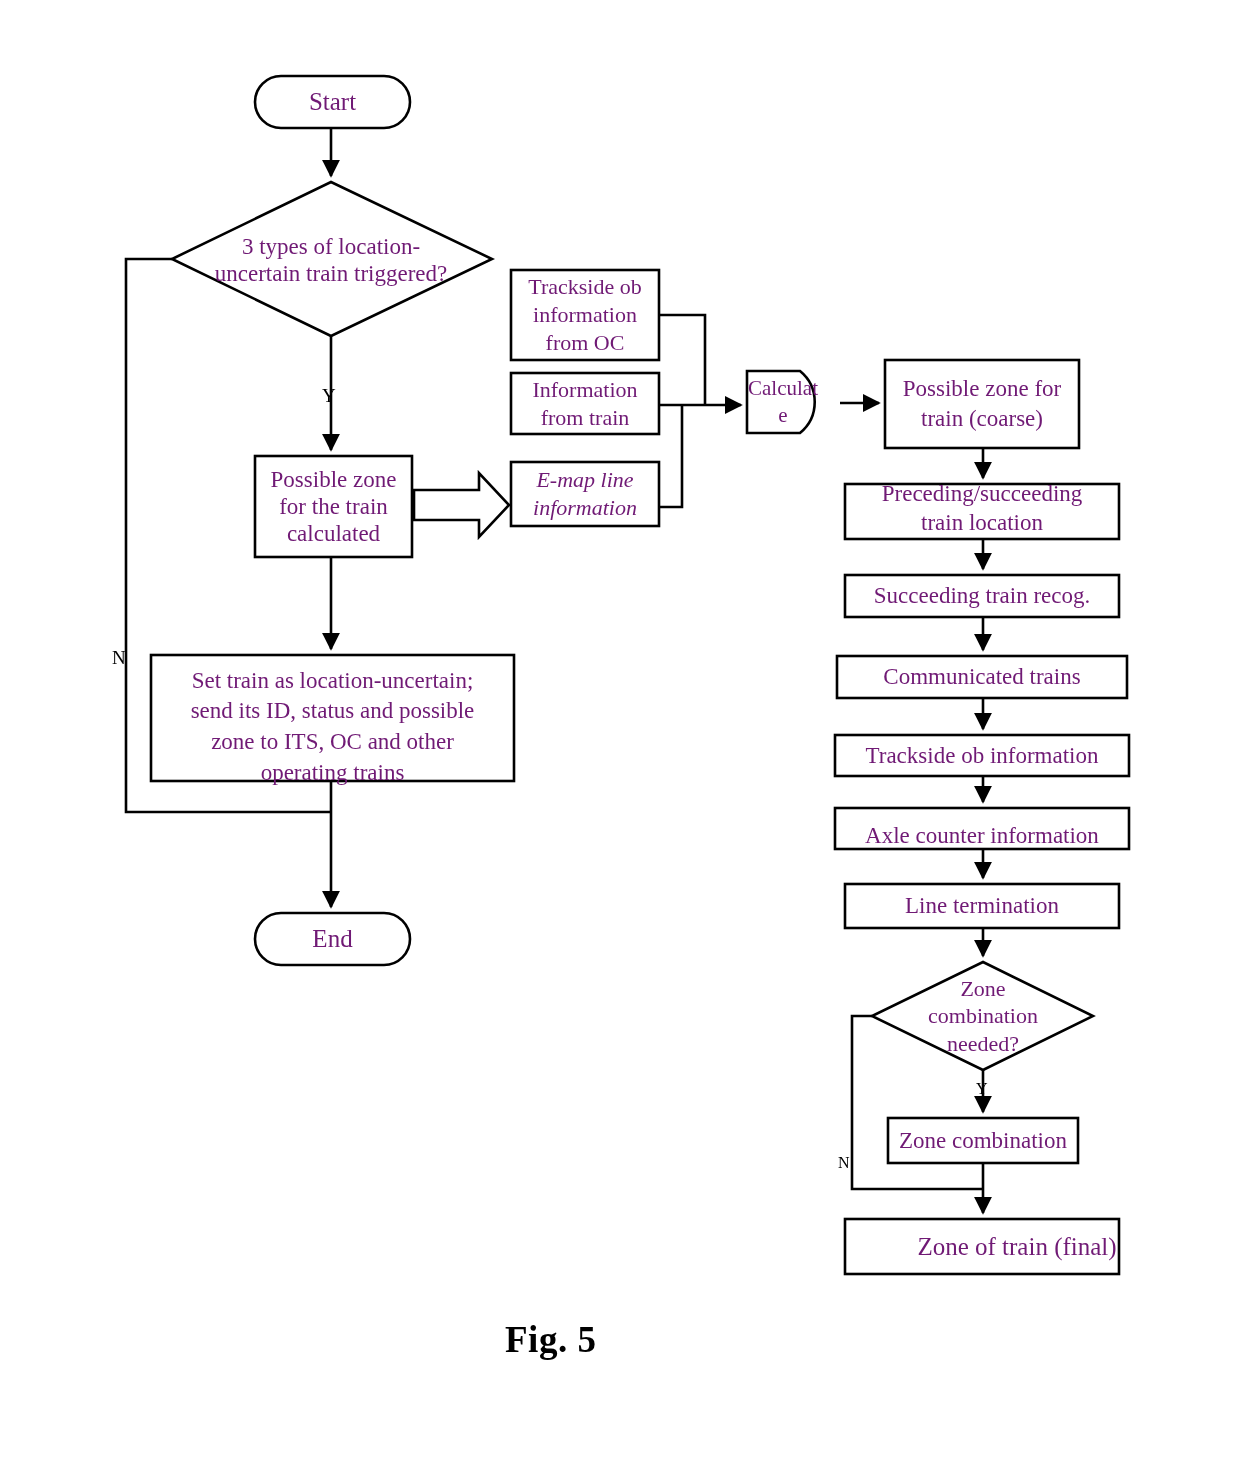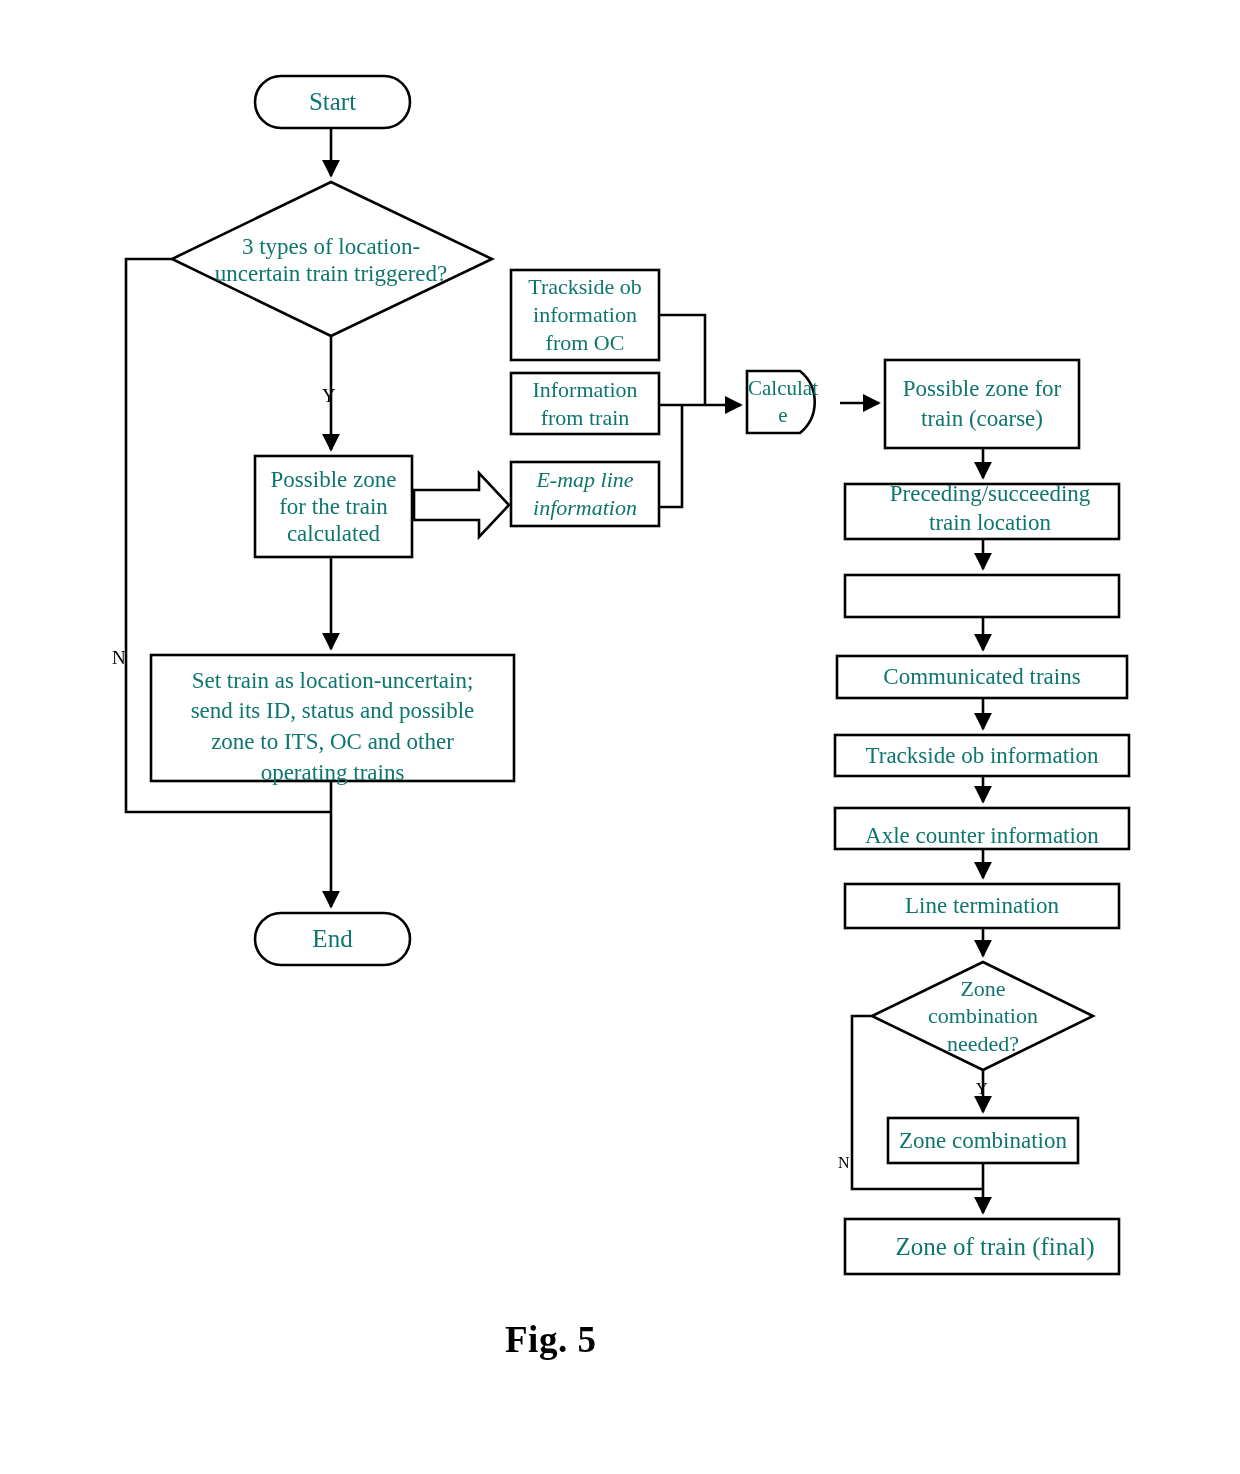--- a/index.html
+++ b/index.html
@@ -24,21 +24,21 @@
     width: 1240px;
     height: 1474px;
   }
   .node-text {
     position: absolute;
     display: flex;
     align-items: center;
     justify-content: center;
     text-align: center;
     line-height: 1.18;
-    color: #0f766e;
+    color: #701a75;
     pointer-events: none;
     white-space: pre-line;
   }
   .edge-label {
     position: absolute;
     font-size: 19px;
     line-height: 1;
     color: #000;
   }
   .caption {
@@ -144,39 +144,40 @@
 
   <div class="node-text" style="left:511px; top:462px; width:148px; height:64px; font-size:22px; line-height:1.27;font-style:italic;">E-map line
 information</div>
 
   <div class="node-text" style="left:747px; top:371px; width:72px; height:62px; font-size:21px; line-height:1.3;">Calculat
 e</div>
 
   <div class="node-text" style="left:885px; top:360px; width:194px; height:88px; font-size:23px; line-height:1.3;">Possible zone  for
 train (coarse)</div>
 
-  <div class="node-text" style="left:845px; top:484px; width:274px; height:49px; font-size:23px; line-height:1.22;padding-left:8px;">Preceding/succeeding
+  <div class="node-text" style="left:845px; top:484px; width:274px; height:49px; font-size:23px; line-height:1.22;">Preceding/succeeding
 train location</div>
 
+  <div class="node-text" style="left:845px; top:575px; width:274px; height:42px; font-size:23px;">Succeeding train recog.</div>
 
   <div class="node-text" style="left:837px; top:656px; width:290px; height:42px; font-size:23px;">Communicated trains</div>
 
   <div class="node-text" style="left:835px; top:735px; width:294px; height:41px; font-size:23px;">Trackside ob information</div>
 
   <div class="node-text" style="left:835px; top:808px; width:294px; height:55px; font-size:23px;">Axle counter information</div>
 
   <div class="node-text" style="left:845px; top:884px; width:274px; height:44px; font-size:23px;">Line termination</div>
 
   <div class="node-text" style="left:900px; top:972px; width:166px; height:88px; font-size:22px; line-height:1.25;">Zone
 combination
 needed?</div>
 
   <div class="node-text" style="left:888px; top:1118px; width:190px; height:45px; font-size:23px;border-radius:7px;">Zone combination</div>
 
-  <div class="node-text" style="left:858px; top:1219px; width:274px; height:55px; font-size:25px;">Zone of train (final)</div>
+  <div class="node-text" style="left:880px; top:1219px; width:274px; height:55px; font-size:25px;">Zone of train (final)</div>
 
   <div class="edge-label" style="left:322px; top:386px;">Y</div>
 
   <div class="edge-label" style="left:112px; top:648px;">N</div>
 
   <div class="edge-label" style="left:976px; top:1081px; font-size:16px;">Y</div>
 
   <div class="edge-label" style="left:838px; top:1155px; font-size:16px;">N</div>
 
   <div class="caption" style="left:505px; top:1318px;">Fig. 5</div>

